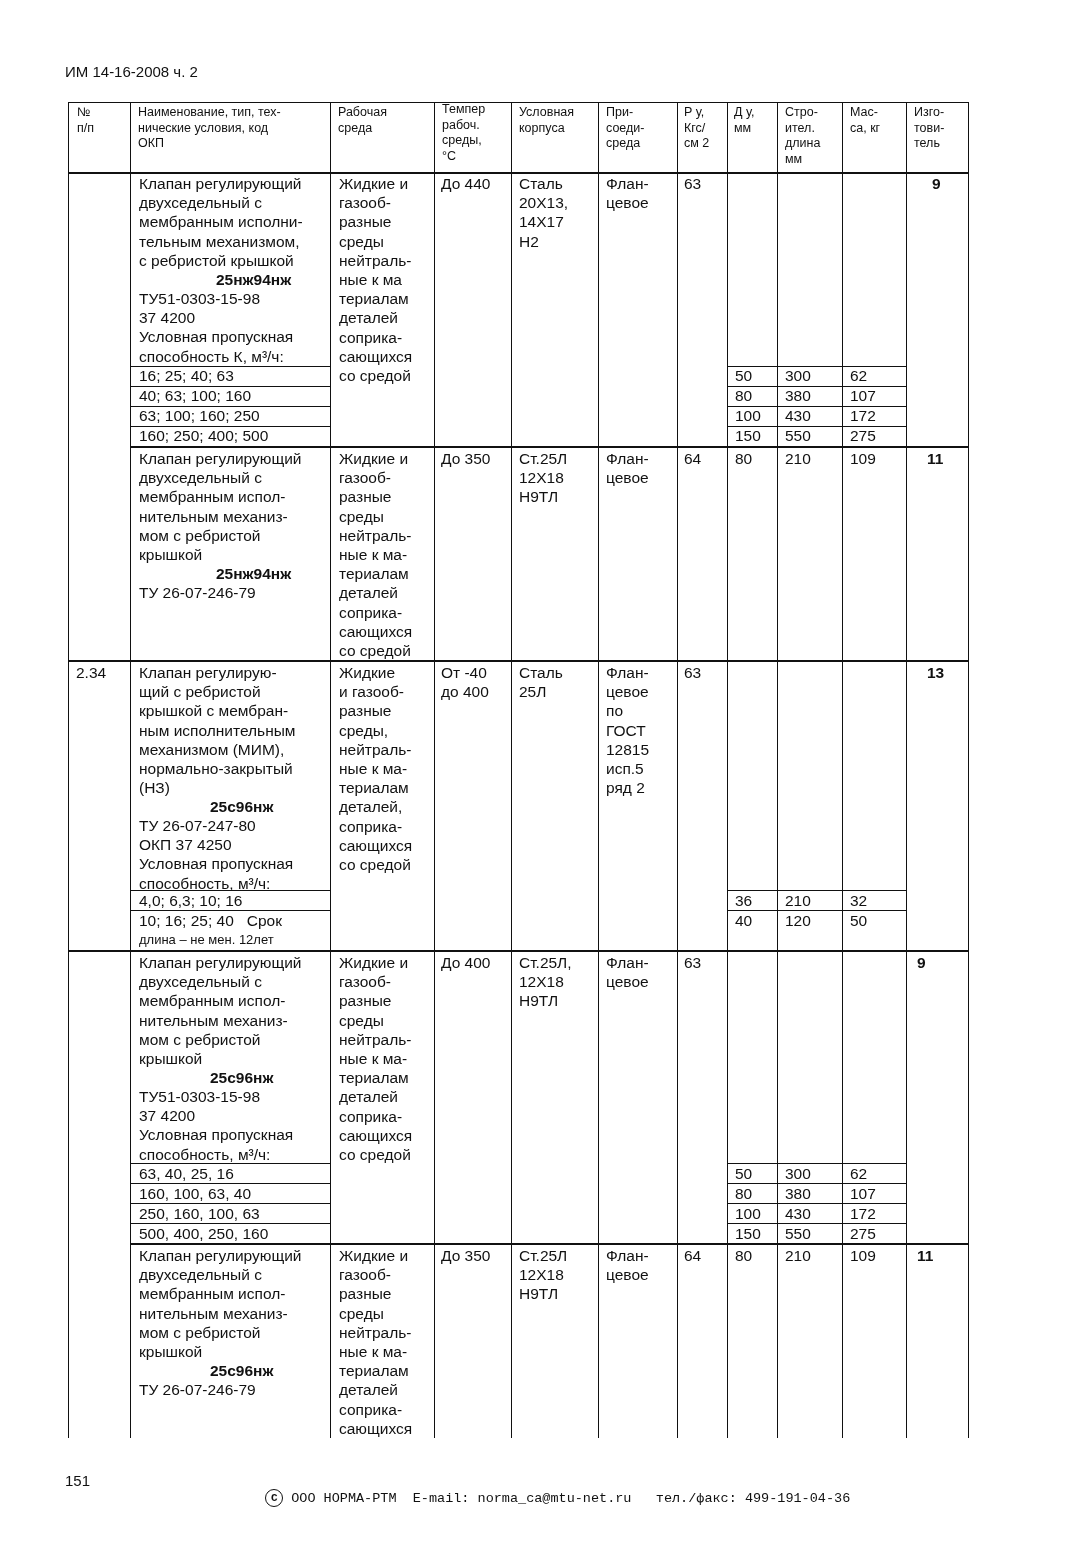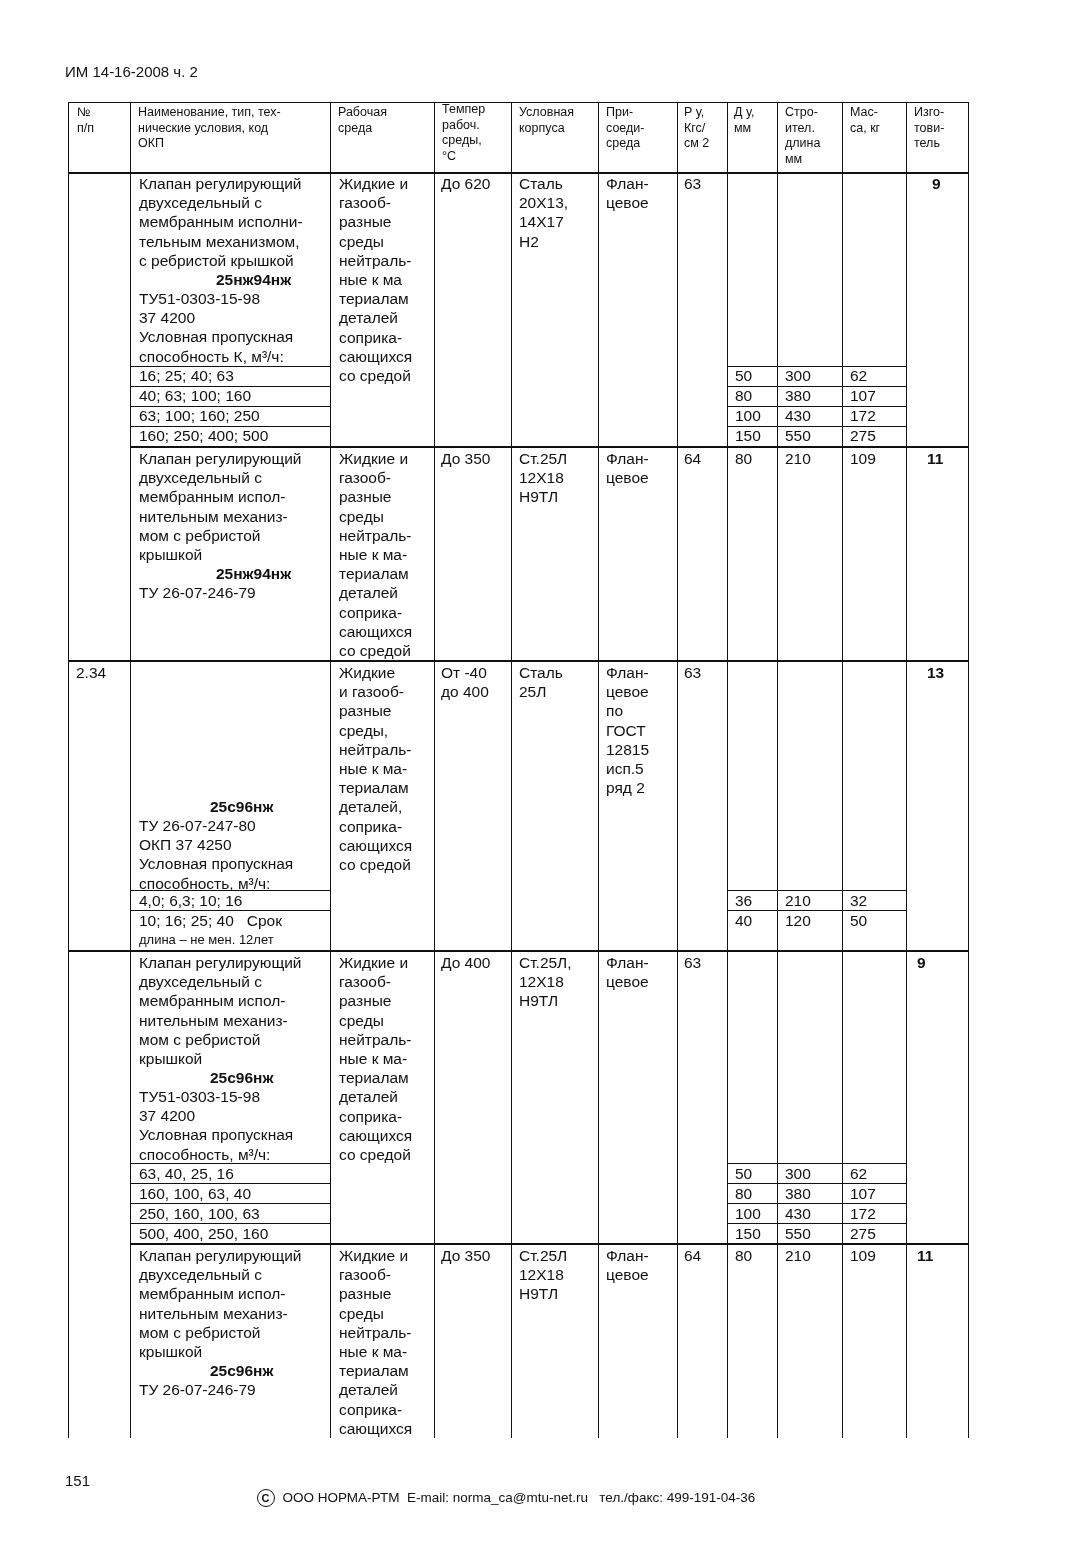--- a/index.html
+++ b/index.html
@@ -8,21 +8,21 @@
   .doc-head { position:absolute; left:65px; top:63px; font-size:15px; }
   .tbl { position:absolute; left:68px; top:102px; width:900px; height:1336px; }
   .vl { position:absolute; width:0; border-left:1.5px solid #111; }
   .hl { position:absolute; height:0; border-top:1.5px solid #111; }
   .hl.thick { border-top-width:2.5px; }
   .cell { position:absolute; font-size:15.5px; line-height:19.2px; white-space:pre; }
   .hdr { position:absolute; font-size:12.5px; line-height:15.5px; white-space:pre; }
   .b { font-weight:bold; }
   .sm { font-size:13px; }
   .footer { position:absolute; top:1472px; font-size:15px; }
-  .foot-main { position:absolute; left:249px; top:1474px; font-size:13.5px; white-space:pre; }
+  .foot-main { position:absolute; left:249px; top:1474px; font-size:13.5px; white-space:pre;font-family:Liberation Mono, monospace; }
   .copy { display:inline-block; width:16px; height:16px; border:1.8px solid #111; border-radius:50%;
           font-size:11px; line-height:16px; text-align:center; font-weight:bold; margin-right:8px; vertical-align:middle; }
 </style>
 </head>
 <body>
 
 <div class="doc-head">ИМ 14-16-2008 ч. 2</div>
 
 <div class="tbl">
 
@@ -114,21 +114,21 @@
 газооб-
 разные
 среды
 нейтраль-
 ные к ма
 териалам
 деталей
 соприка-
 сающихся
 со средой</div>
-  <div class="cell" style="left:373px;top:72px">До 620</div>
+  <div class="cell" style="left:373px;top:72px">До 440</div>
   <div class="cell" style="left:451px;top:72px">Сталь
 20Х13,
 14Х17
 Н2</div>
   <div class="cell" style="left:538px;top:72px">Флан-
 цевое</div>
   <div class="cell" style="left:616px;top:72px">63</div>
   <div class="cell b" style="left:864px;top:72px">9</div>
   <div class="cell" style="left:71px;top:264px">16; 25; 40; 63</div>
   <div class="cell" style="left:71px;top:284px">40; 63; 100; 160</div>
@@ -172,20 +172,27 @@
 Н9ТЛ</div>
   <div class="cell" style="left:538px;top:347px">Флан-
 цевое</div>
   <div class="cell" style="left:616px;top:347px">64</div>
   <div class="cell" style="left:667px;top:347px">80</div>
   <div class="cell" style="left:717px;top:347px">210</div>
   <div class="cell" style="left:782px;top:347px">109</div>
   <div class="cell b" style="left:859px;top:347px">11</div>
 
   <div class="cell" style="left:8px;top:561px">2.34</div>
+  <div class="cell" style="left:71px;top:561px">Клапан регулирую-
+щий с ребристой
+крышкой с мембран-
+ным исполнительным
+механизмом (МИМ),
+нормально-закрытый
+(НЗ)</div>
   <div class="cell b" style="left:142px;top:695px">25с96нж</div>
   <div class="cell" style="left:71px;top:714px">ТУ 26-07-247-80
 ОКП 37 4250
 Условная пропускная
 способность, м³/ч:</div>
   <div class="cell" style="left:271px;top:561px">Жидкие
 и газооб-
 разные
 среды,
 нейтраль-

